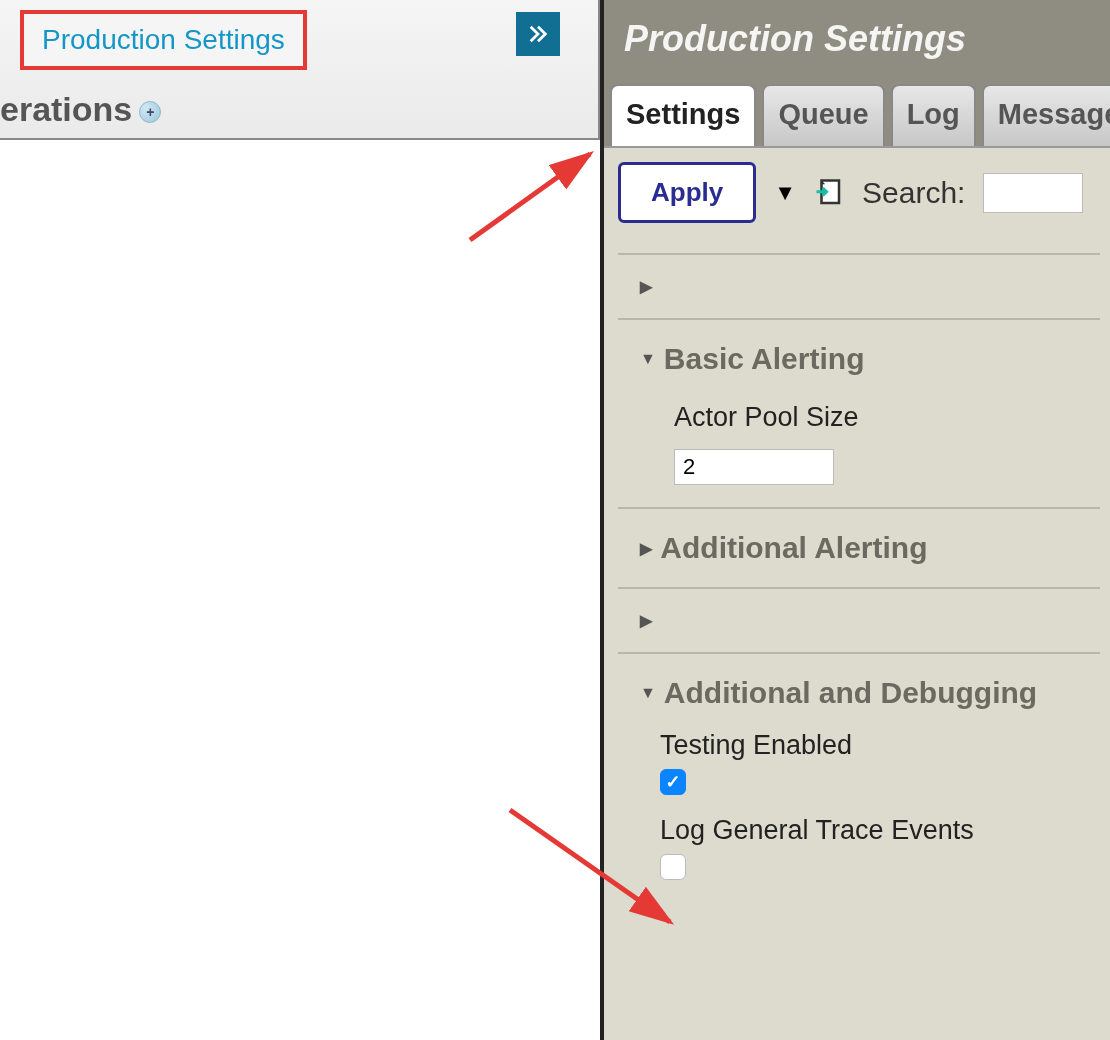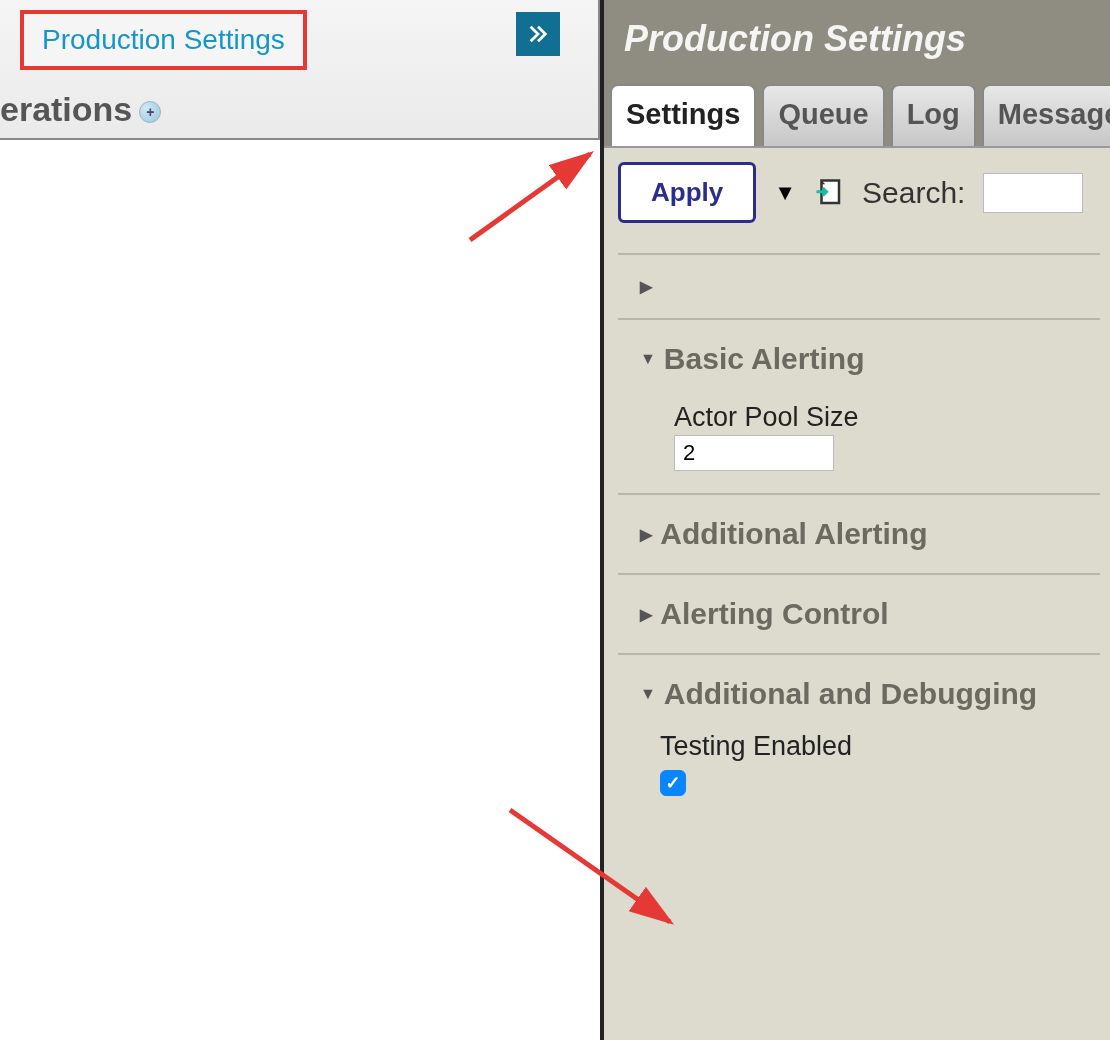--- a/index.html
+++ b/index.html
@@ -179,21 +179,21 @@
     font-size: 16px;
     color: #555;
   }
 
   .field-group {
     margin: 26px 0 0 34px;
   }
   .field-label {
     font-size: 27px;
     color: #222;
-    margin-bottom: 2px;
+    margin-bottom: 16px;
     font-stretch: condensed;
   }
   .field-input {
     width: 160px;
     height: 36px;
     font-size: 22px;
     padding: 2px 8px;
     border: 1px solid #bbb;
     background: #fff;
   }
@@ -292,35 +292,38 @@
     <div class="section">
       <div class="section-header">
         <span class="section-caret">▶</span>
         <span>Additional Alerting</span>
       </div>
     </div>
 
     <div class="section">
       <div class="section-header">
         <span class="section-caret">▶</span>
-        <span>Alerting Control</span>
       </div>
     </div>
 
     <div class="section">
       <div class="section-header">
         <span class="section-caret">▼</span>
         <span>Additional and Debugging</span>
       </div>
 
       <div class="checkbox-row">
         <div class="checkbox-label">Testing Enabled</div>
         <div class="checkbox checked">✓</div>
       </div>
 
+      <div class="checkbox-row">
+        <div class="checkbox-label">Log General Trace Events</div>
+        <div class="checkbox"></div>
+      </div>
     </div>
 
   </div>
 </div>
 
 <svg class="arrow" style="left:460px; top:140px;" width="150" height="110">
   <defs>
     <marker id="ah1" markerWidth="10" markerHeight="10" refX="8" refY="3" orient="auto">
       <path d="M0,0 L9,3 L0,6 Z" fill="#e53935"></path>
     </marker>

